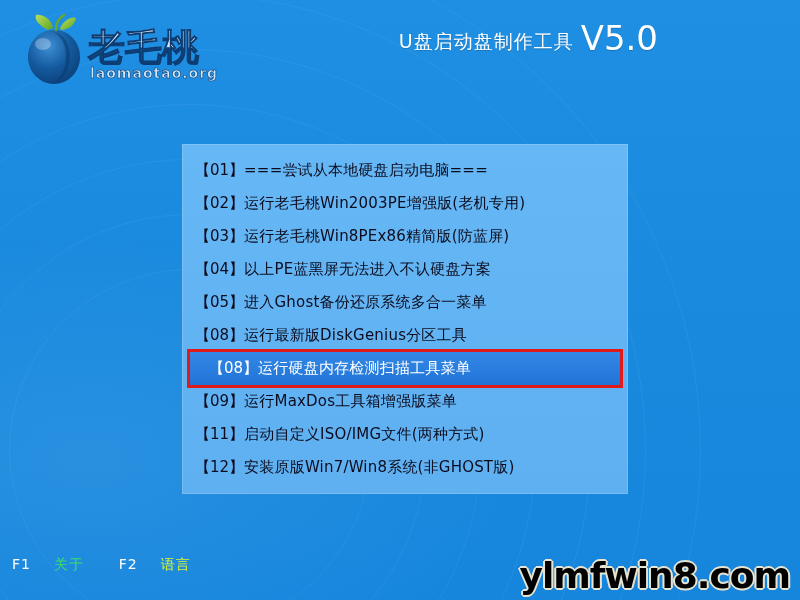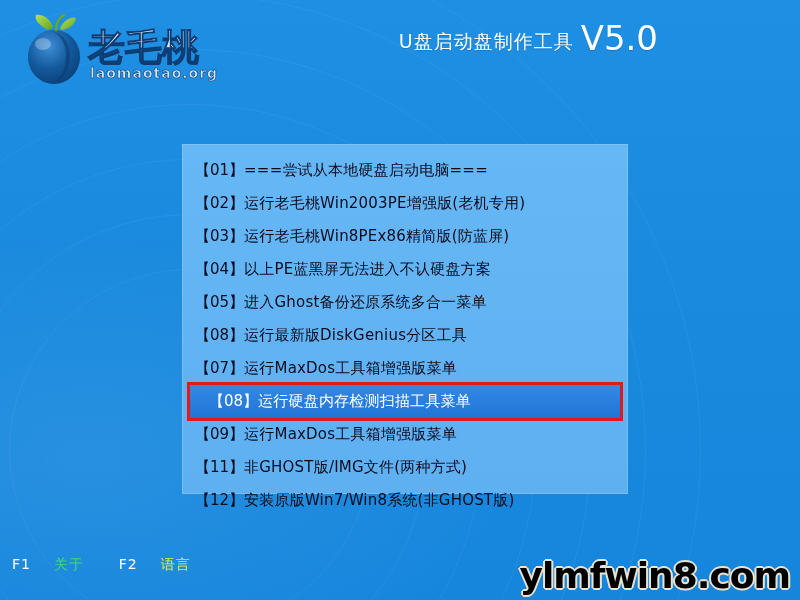--- a/index.html
+++ b/index.html
@@ -233,24 +233,23 @@
   </div>
 
   <div class="menu-panel">
     <div class="menu-list" id="menu-list">
         <div class="menu-item"><span class="idx">【01】</span><span>===尝试从本地硬盘启动电脑===</span></div>
         <div class="menu-item"><span class="idx">【02】</span><span>运行老毛桃Win2003PE增强版(老机专用)</span></div>
         <div class="menu-item"><span class="idx">【03】</span><span>运行老毛桃Win8PEx86精简版(防蓝屏)</span></div>
         <div class="menu-item"><span class="idx">【04】</span><span>以上PE蓝黑屏无法进入不认硬盘方案</span></div>
         <div class="menu-item"><span class="idx">【05】</span><span>进入Ghost备份还原系统多合一菜单</span></div>
         <div class="menu-item"><span class="idx">【08】</span><span>运行最新版DiskGenius分区工具</span></div>
-        <div class="menu-item"><span class="idx">【07】</span><span>运行MaxDos工具箱增强版菜单</span></div>
         <div class="menu-item selected"><span class="idx">【08】</span><span>运行硬盘内存检测扫描工具菜单</span></div>
         <div class="menu-item"><span class="idx">【09】</span><span>运行MaxDos工具箱增强版菜单</span></div>
-        <div class="menu-item"><span class="idx">【11】</span><span>非GHOST版/IMG文件(两种方式)</span></div>
+        <div class="menu-item"><span class="idx">【11】</span><span>启动自定义ISO/IMG文件(两种方式)</span></div>
         <div class="menu-item"><span class="idx">【12】</span><span>安装原版Win7/Win8系统(非GHOST版)</span></div>
       </div>
   </div>
 
   <div class="footer-left">
     <span class="k-key">F1</span>
     <span class="gap"></span>
     <span class="k-about">关于</span>
     <span class="gap"></span><span class="gap"></span>
     <span class="k-key">F2</span>

